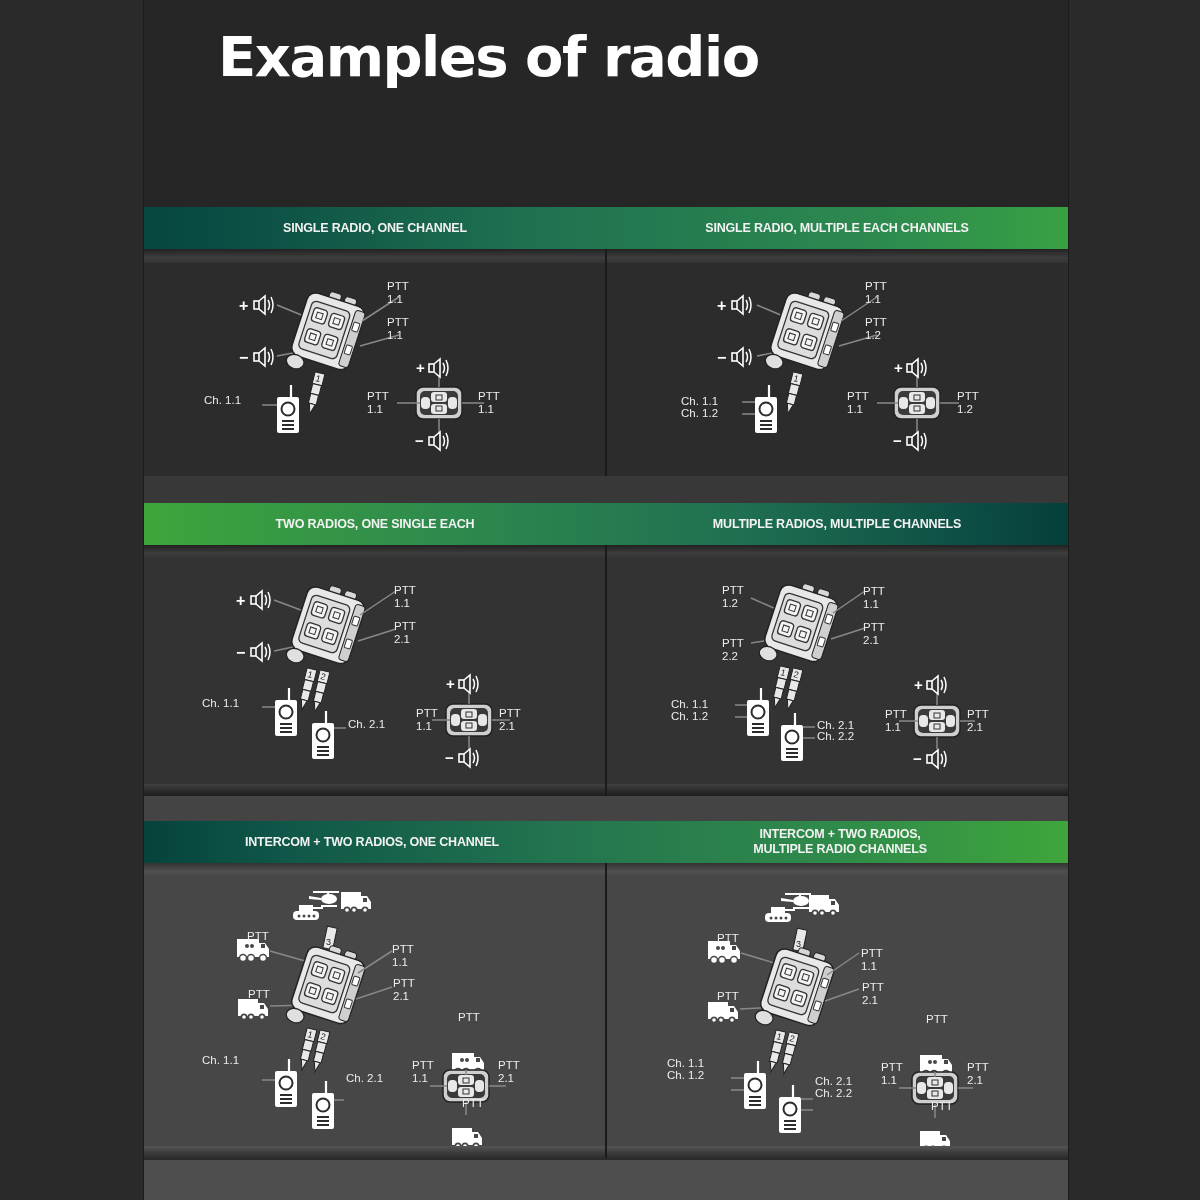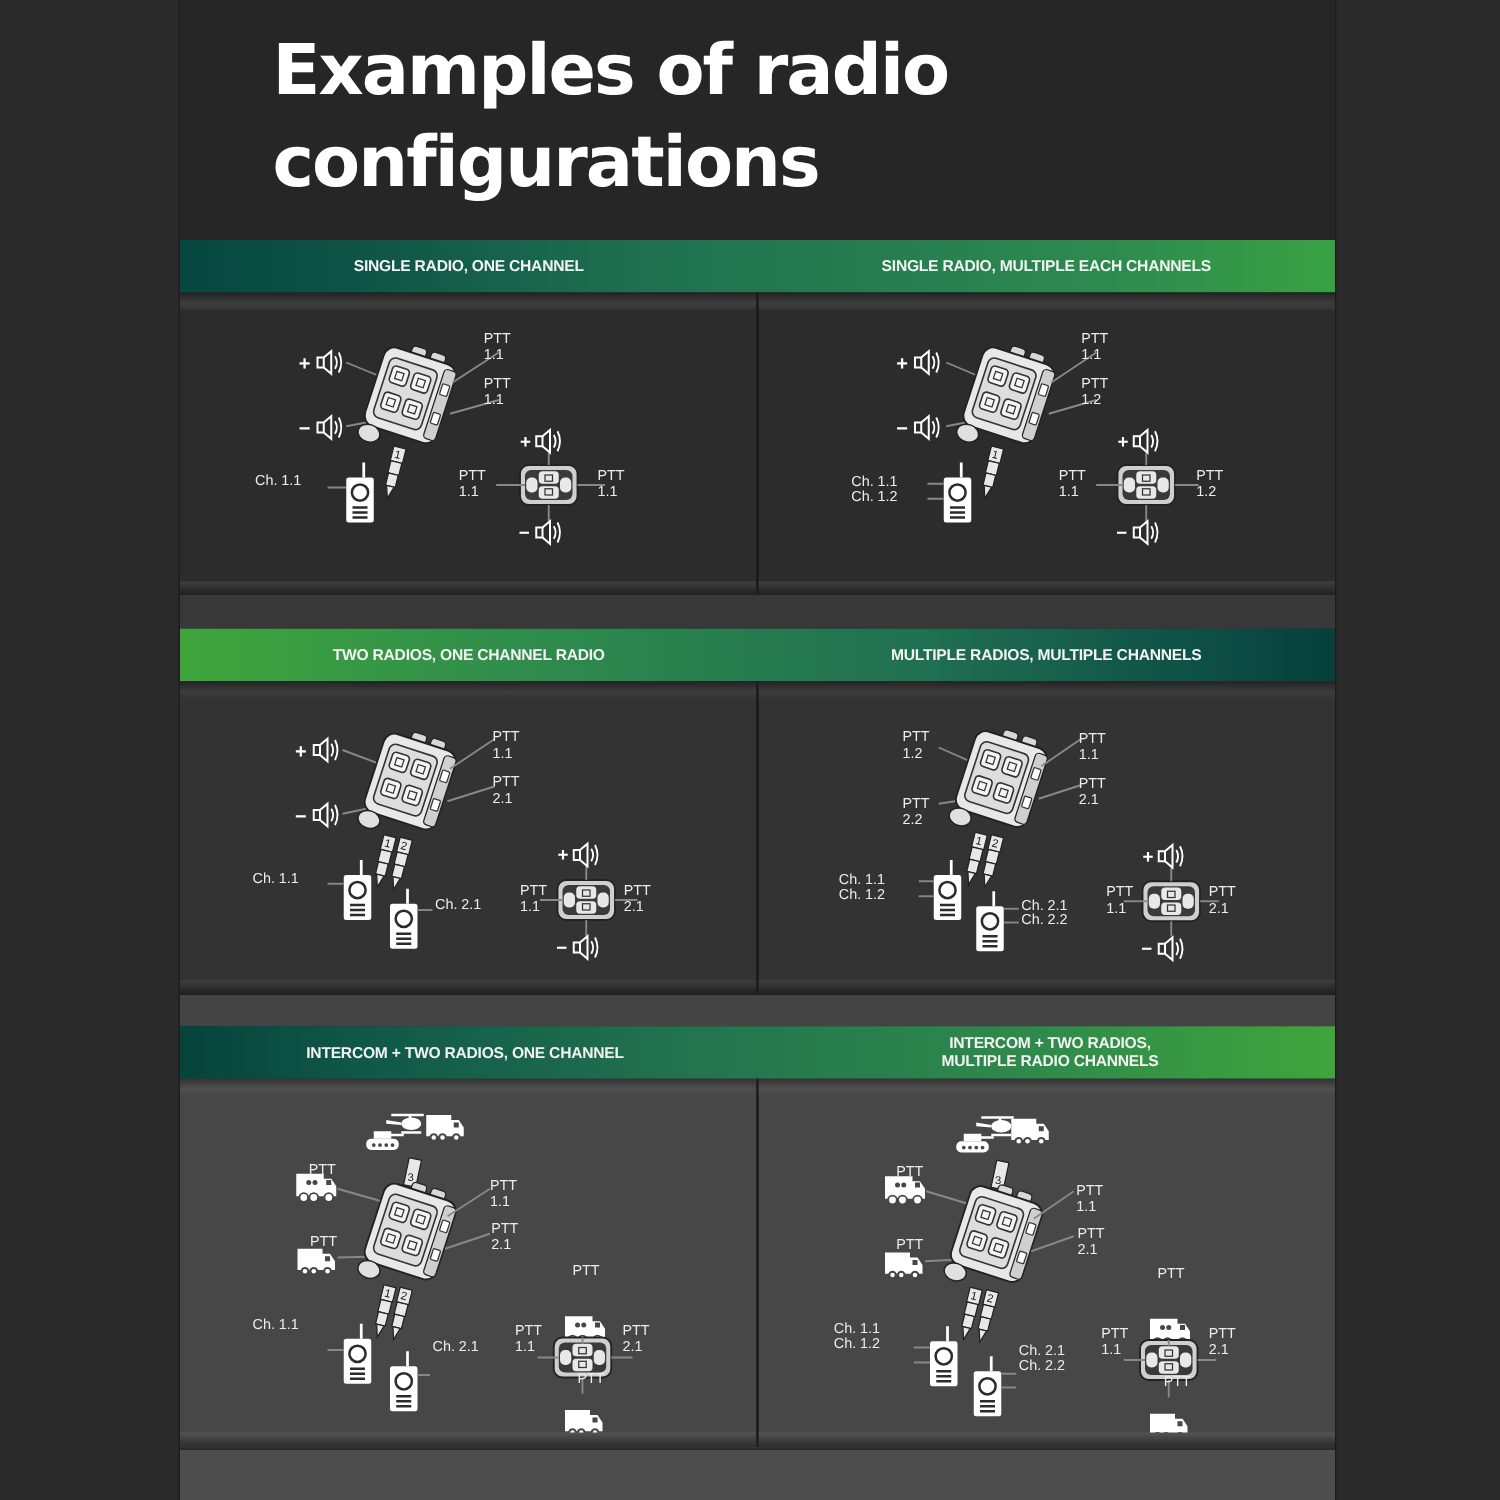--- a/index.html
+++ b/index.html
@@ -161,24 +161,23 @@
       <rect x="12" y="14" width="16" height="2" fill="#fff"></rect>
       <rect x="18" y="1" width="2" height="4" fill="#fff"></rect>
     </g>
   </defs>
 </svg>
 
 <div class="page">
 
   <h1 class="title">
     <span>Examples of radio</span><br>
-    <span>configurations</span>
   </h1>
 
-  <div class="section s1" style="top:192px;height:285px;">
+  <div class="section s1" style="top:207px;height:285px;">
     <div class="band g1">
       <div class="band-label">SINGLE RADIO, ONE CHANNEL</div>
       <div class="band-label">SINGLE RADIO,  MULTIPLE EACH CHANNELS</div>
     </div>
     <div class="panels" style="height:243px;">
 
       <div class="panel">
         <div class="topbar"></div>
         <svg class="diagram" width="461" height="243" viewBox="0 0 461 243">
           <g>
@@ -287,21 +286,21 @@
 1.2</div>
         <div class="botbar"></div>
       </div>
     </div>
   </div>
 
   <div class="gap" style="top:476px;height:27px;background:#383838;"></div>
 
   <div class="section s2" style="top:503px;height:293px;">
     <div class="band g2">
-      <div class="band-label">TWO RADIOS,  ONE CHANNEL RADIO</div>
+      <div class="band-label">TWO RADIOS,  ONE SINGLE EACH</div>
       <div class="band-label">MULTIPLE RADIOS,  MULTIPLE CHANNELS</div>
     </div>
     <div class="panels" style="height:251px;">
 
       <div class="panel">
         <div class="topbar"></div>
         <svg class="diagram" width="461" height="251" viewBox="0 0 461 251">
           <g>
               <text x="92" y="61" fill="#fff" font-size="16" font-weight="bold" font-family="Liberation Sans, sans-serif">+</text>
               <use href="#speaker" x="107" y="55"></use>

